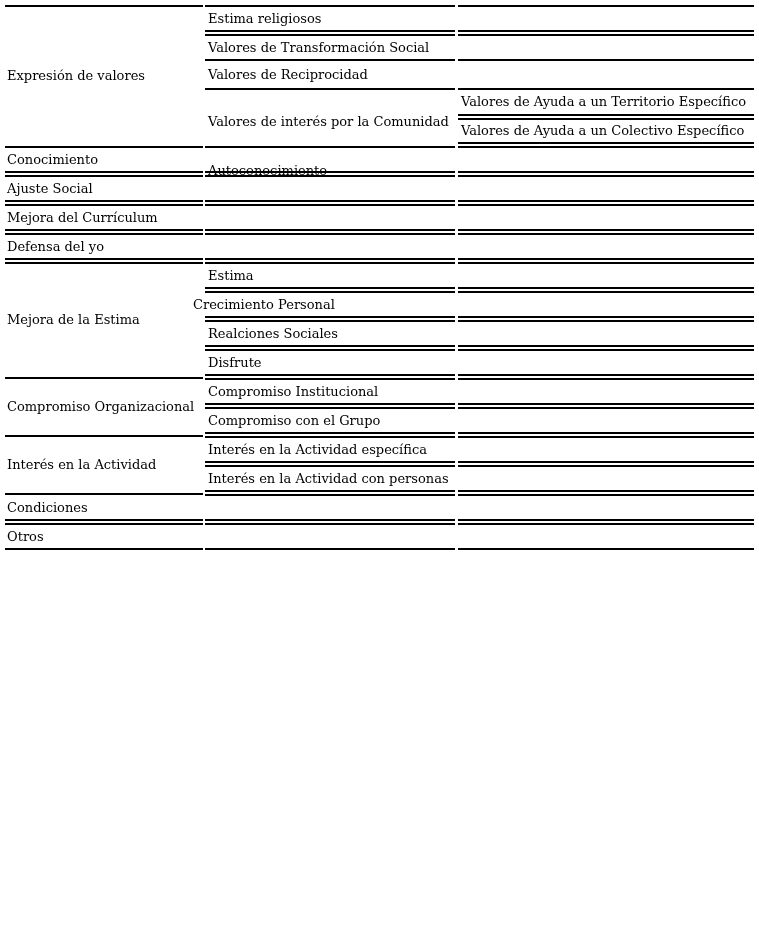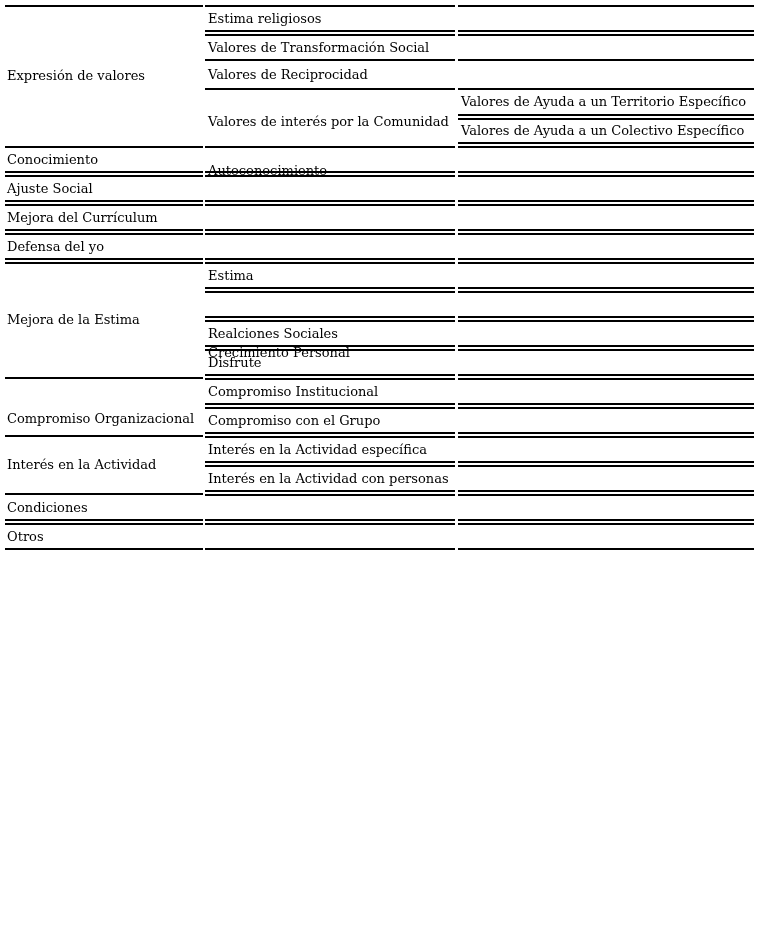--- a/index.html
+++ b/index.html
@@ -105,32 +105,32 @@
     <div class="rule" style="left: 205px; width: 250px; top: 548px; height: 2px;"></div>
     <div class="rule" style="left: 458px; width: 296px; top: 548px; height: 2px;"></div>
   </div>
 
 <span class="txt" style="left:7px;top:68px;text-align:center;">Expresión de valores</span>
 <span class="txt" style="left:7px;top:152px;">Conocimiento</span>
 <span class="txt" style="left:7px;top:181px;">Ajuste Social</span>
 <span class="txt" style="left:7px;top:210px;">Mejora del Currículum</span>
 <span class="txt" style="left:7px;top:239px;">Defensa del yo</span>
 <span class="txt" style="left:7px;top:312px;">Mejora de la Estima</span>
-<span class="txt" style="left:7px;top:399px;margin-top:12px;">Compromiso Organizacional</span>
+<span class="txt" style="left:7px;top:399px;">Compromiso Organizacional</span>
 <span class="txt" style="left:7px;top:457px;">Interés en la Actividad</span>
 <span class="txt" style="left:7px;top:500px;">Condiciones</span>
 <span class="txt" style="left:7px;top:529px;">Otros</span>
 
 <span class="txt" style="left:208px;top:11px;">Estima religiosos</span>
 <span class="txt" style="left:208px;top:40px;">Valores de Transformación Social</span>
 <span class="txt" style="left:208px;top:67px;">Valores de Reciprocidad</span>
 <span class="txt" style="left:208px;top:114px;">Valores de interés por la Comunidad</span>
 <span class="txt" style="left:208px;top:152px;margin-top:11px;">Autoconocimiento</span>
 <span class="txt" style="left:208px;top:268px;">Estima</span>
-<span class="txt" style="left:208px;top:297px;margin-top:48px;">Crecimiento Personal</span>
+<span class="txt" style="left:193px;top:297px;">Crecimiento Personal</span>
 <span class="txt" style="left:208px;top:326px;">Realciones Sociales</span>
 <span class="txt" style="left:208px;top:355px;">Disfrute</span>
 <span class="txt" style="left:208px;top:384px;">Compromiso Institucional</span>
 <span class="txt" style="left:208px;top:413px;">Compromiso con el Grupo</span>
 <span class="txt" style="left:208px;top:442px;">Interés en la Actividad específica</span>
 <span class="txt" style="left:208px;top:471px;">Interés en la Actividad con personas</span>
 
 <span class="txt" style="left:461px;top:94px;">Valores de Ayuda a un Territorio Específico</span>
 <span class="txt" style="left:461px;top:123px;">Valores de Ayuda a un Colectivo Específico</span>
 

